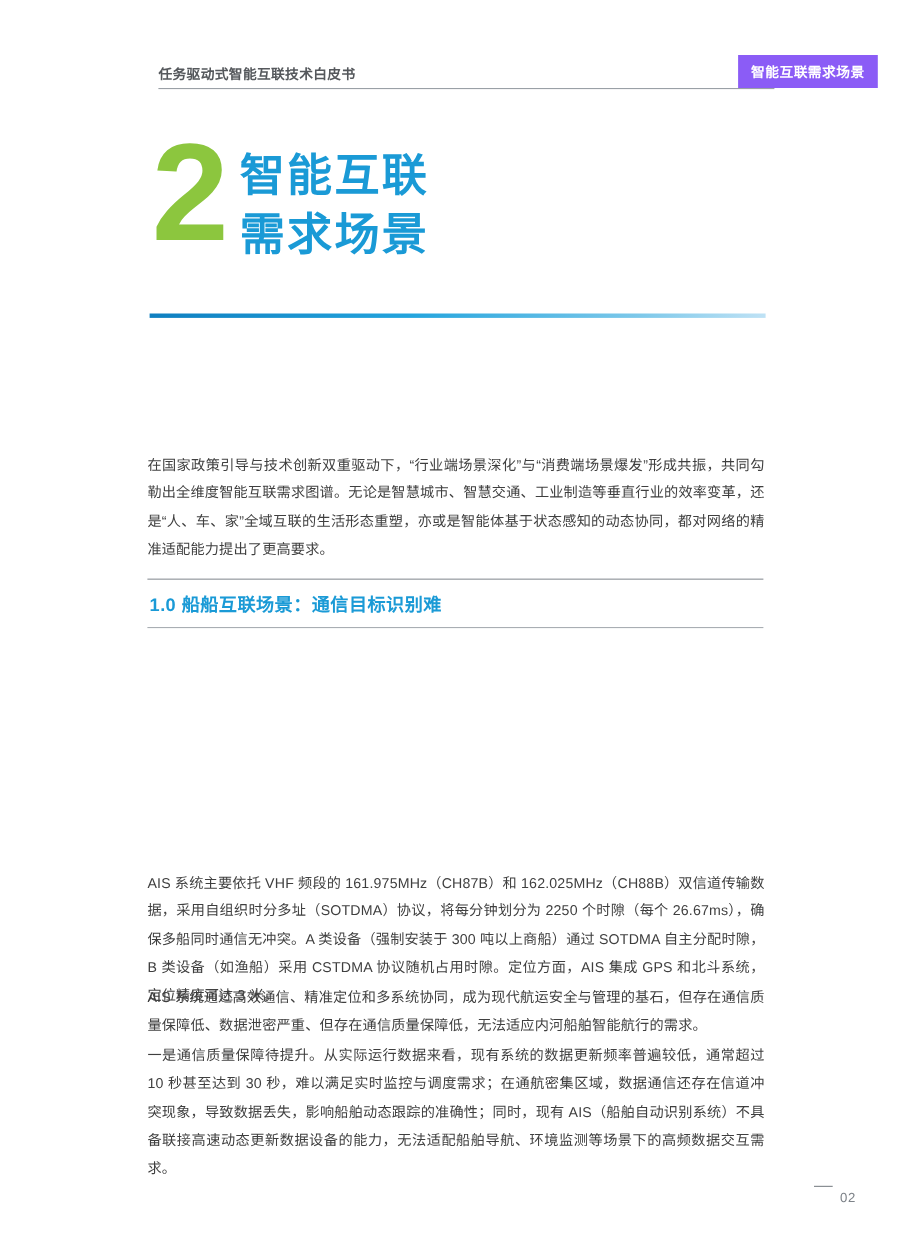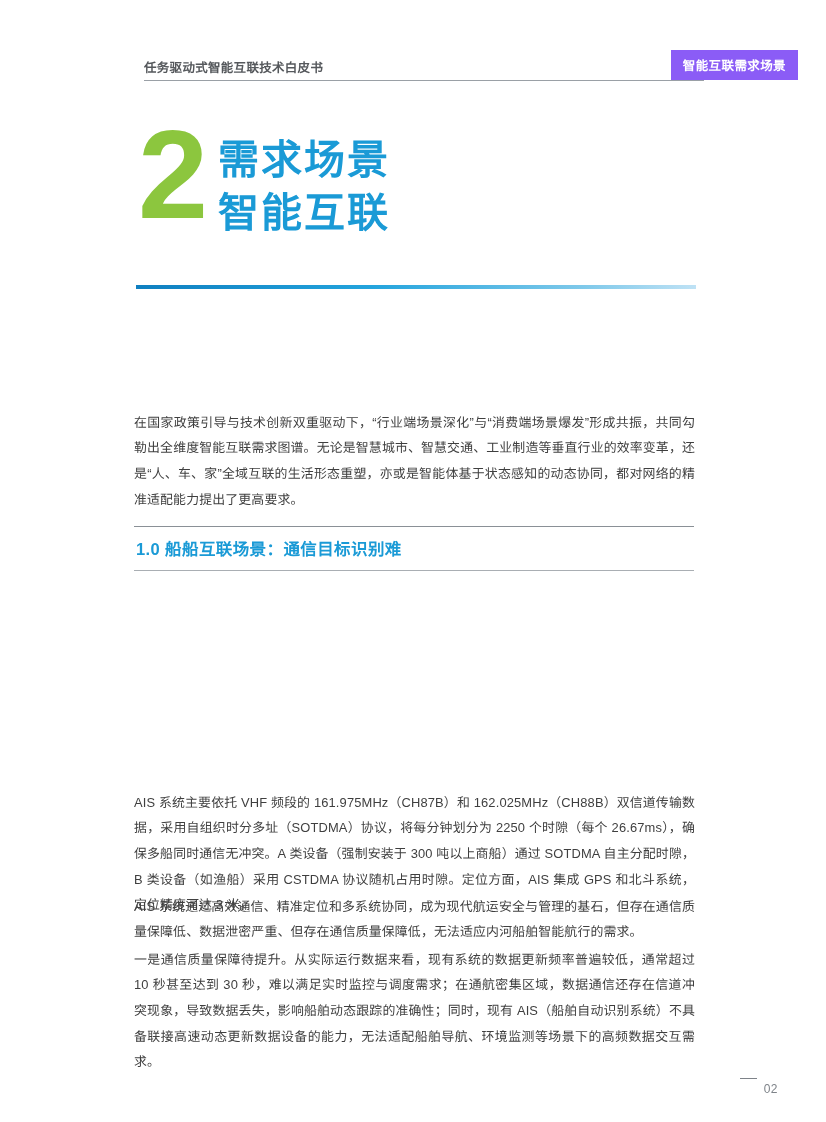--- a/index.html
+++ b/index.html
@@ -167,22 +167,22 @@
 
   <div class="runhead">
     <div class="runhead-title">任务驱动式智能互联技术白皮书</div>
     <div class="runhead-rule"></div>
     <div class="runhead-badge">智能互联需求场景</div>
   </div>
 
   <div class="chapter">
     <div class="chapter-number">2</div>
     <div class="chapter-heading">
+      <div class="chapter-line">智能互联</div>
       <div class="chapter-line">需求场景</div>
-      <div class="chapter-line">智能互联</div>
     </div>
   </div>
   <div class="chapter-divider"></div>
 
 
   <p class="para" style="top:397px;">在国家政策引导与技术创新双重驱动下，“行业端场景深化”与“消费端场景爆发”形成共振，共同勾勒出全维度智能互联需求图谱。无论是智慧城市、智慧交通、工业制造等垂直行业的效率变革，还是“人、车、家”全域互联的生活形态重塑，亦或是智能体基于状态感知的动态协同，都对网络的精准适配能力提出了更高要求。</p>
 
   <div class="section" style="top:526px;">
     <div class="section-rule-top"></div>
     <div class="section-title">1.0 船船互联场景：通信目标识别难</div>

